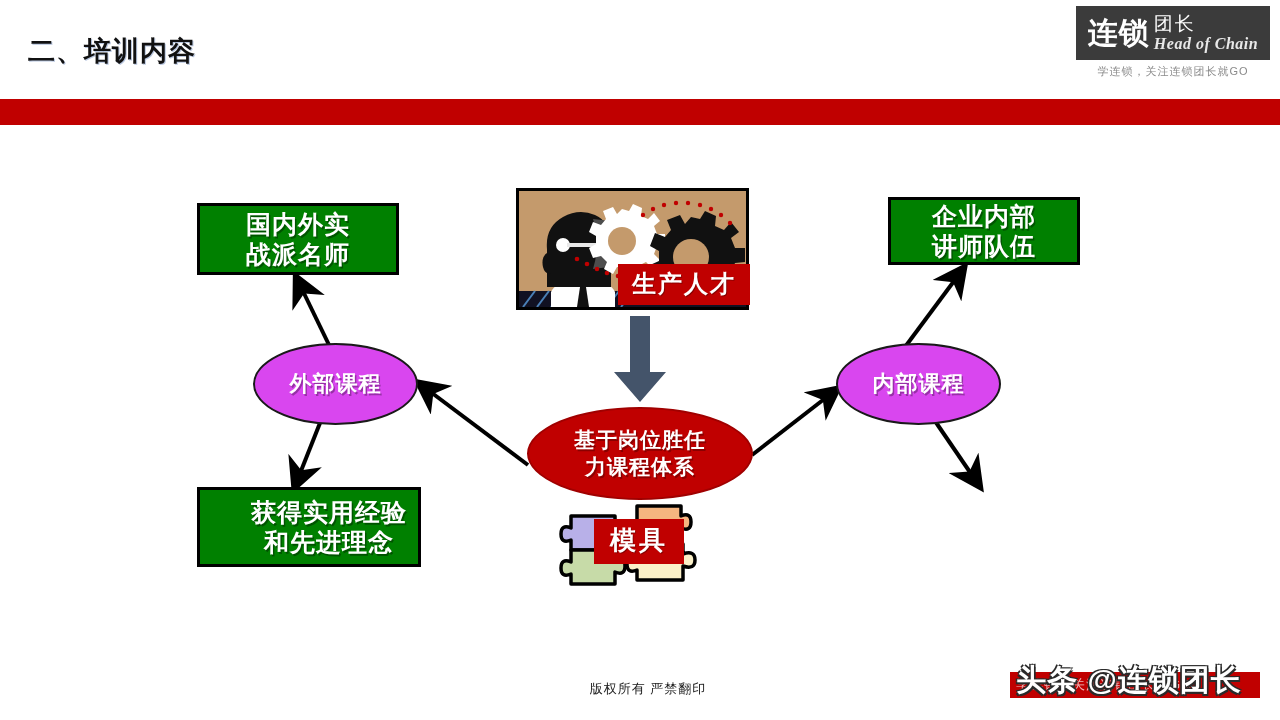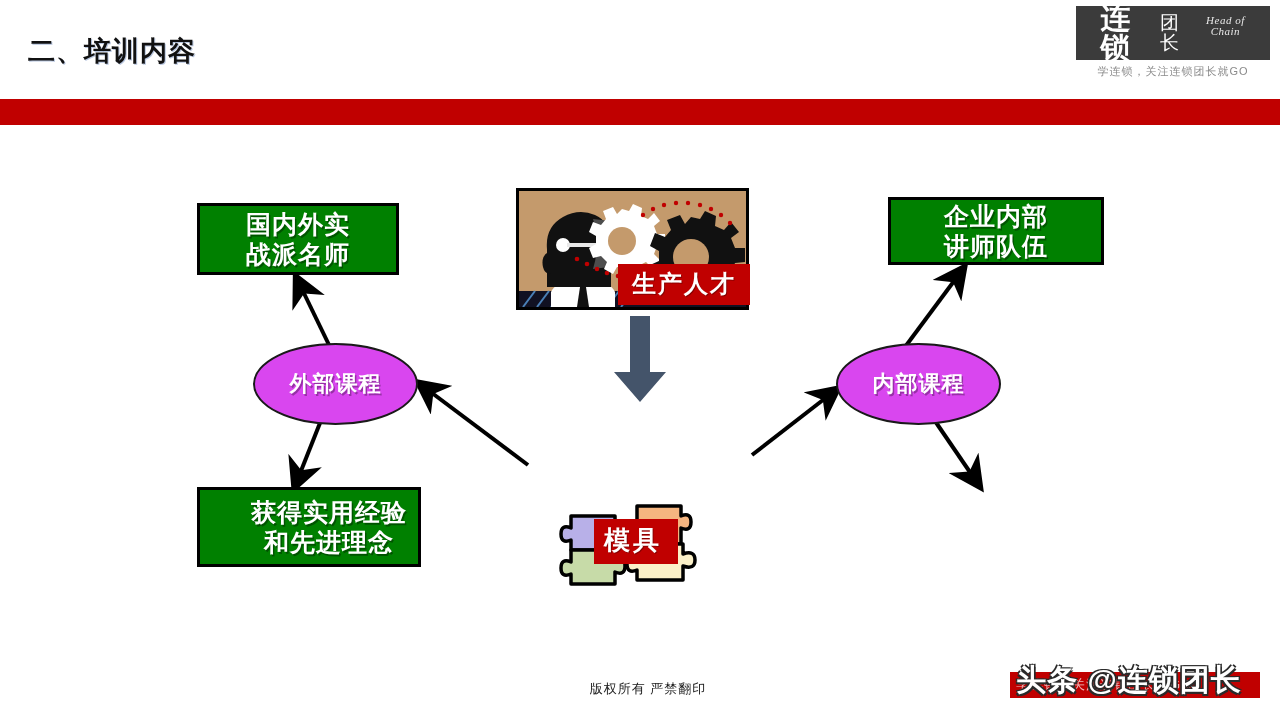--- a/index.html
+++ b/index.html
@@ -57,38 +57,39 @@
   }
   #logo-main {
     color: #ffffff;
     font-size: 30px;
     font-weight: bold;
     letter-spacing: 1px;
     line-height: 1;
   }
   #logo-sub-wrap {
     display: flex;
-    flex-direction: row;
+    flex-direction: column;
     align-items: flex-start;
     justify-content: center;
     line-height: 1;
   }
   #logo-sub {
     color: #ffffff;
     font-size: 19px;
     letter-spacing: 2px;
     line-height: 1.05;
   }
   #logo-en {
     color: #e8e8e8;
-    font-size: 11px;
+    font-size: 16px;
     font-style: italic;
     font-family: "Liberation Serif", "DejaVu Serif", serif;
     letter-spacing: 0.5px;
     margin-top: 2px;
+    font-weight: bold;
   }
   #logo-tagline {
     margin-top: 4px;
     color: #8a8a8a;
     font-size: 11px;
     letter-spacing: 1px;
     white-space: nowrap;
   }
 
   
@@ -120,21 +121,21 @@
     text-align: center;
     display: flex;
     align-items: center;
     justify-content: center;
     box-sizing: border-box;
     text-shadow: 1.5px 1.5px 0 rgba(0,0,0,0.35);
     letter-spacing: 1px;
   }
   #box-tl { left: 197px; top: 78px;  width: 202px; height: 72px; text-align: center; }
   #box-bl { left: 197px; top: 362px; width: 224px; height: 80px; padding-left: 40px; }
-  #box-tr { left: 888px; top: 72px;  width: 216px; height: 68px; }
+  #box-tr { left: 888px; top: 72px;  width: 192px; height: 68px; }
   #box-br { left: 888px; top: 362px; width: 182px; height: 70px; }
 
   
   .ellipse {
     position: absolute;
     border-radius: 50%;
     display: flex;
     align-items: center;
     justify-content: center;
     text-align: center;
@@ -210,21 +211,21 @@
     height: 95px;
   }
   #puzzle-label {
     position: absolute;
     left: 594px;
     top: 394px;
     background: #c00000;
     color: #ffffff;
     font-size: 26px;
     font-weight: bold;
-    padding: 4px 16px 6px 10px;
+    padding: 4px 16px 6px 16px;
     letter-spacing: 3px;
     text-shadow: 1px 1px 0 rgba(0,0,0,0.3);
   }
 
   
   #footer-note {
     position: absolute;
     left: 0;
     top: 680px;
     width: 1280px;
@@ -338,20 +339,26 @@
 
 
     <div class="ellipse ellipse-slate" id="ellipse-left">
       <span>外部课程</span>
     </div>
 
     <div class="ellipse ellipse-slate" id="ellipse-right">
       <span>内部课程</span>
     </div>
 
+    <div class="ellipse" id="ellipse-center">
+      <span>
+        <span>基于岗位胜任</span><br>
+        <span>力课程体系</span>
+      </span>
+    </div>
 
     <div id="picture-frame">
       <div id="picture-inner">
         <svg width="227" height="116" viewBox="0 0 227 116">
           <rect x="0" y="0" width="227" height="116" fill="#c49a6c"></rect>
 
           <g>
             <rect x="0" y="100" width="227" height="16" fill="#111122"></rect>
             <g stroke="#4a7fb5" stroke-width="2">
               <line x1="4" y1="116" x2="16" y2="100"></line>

